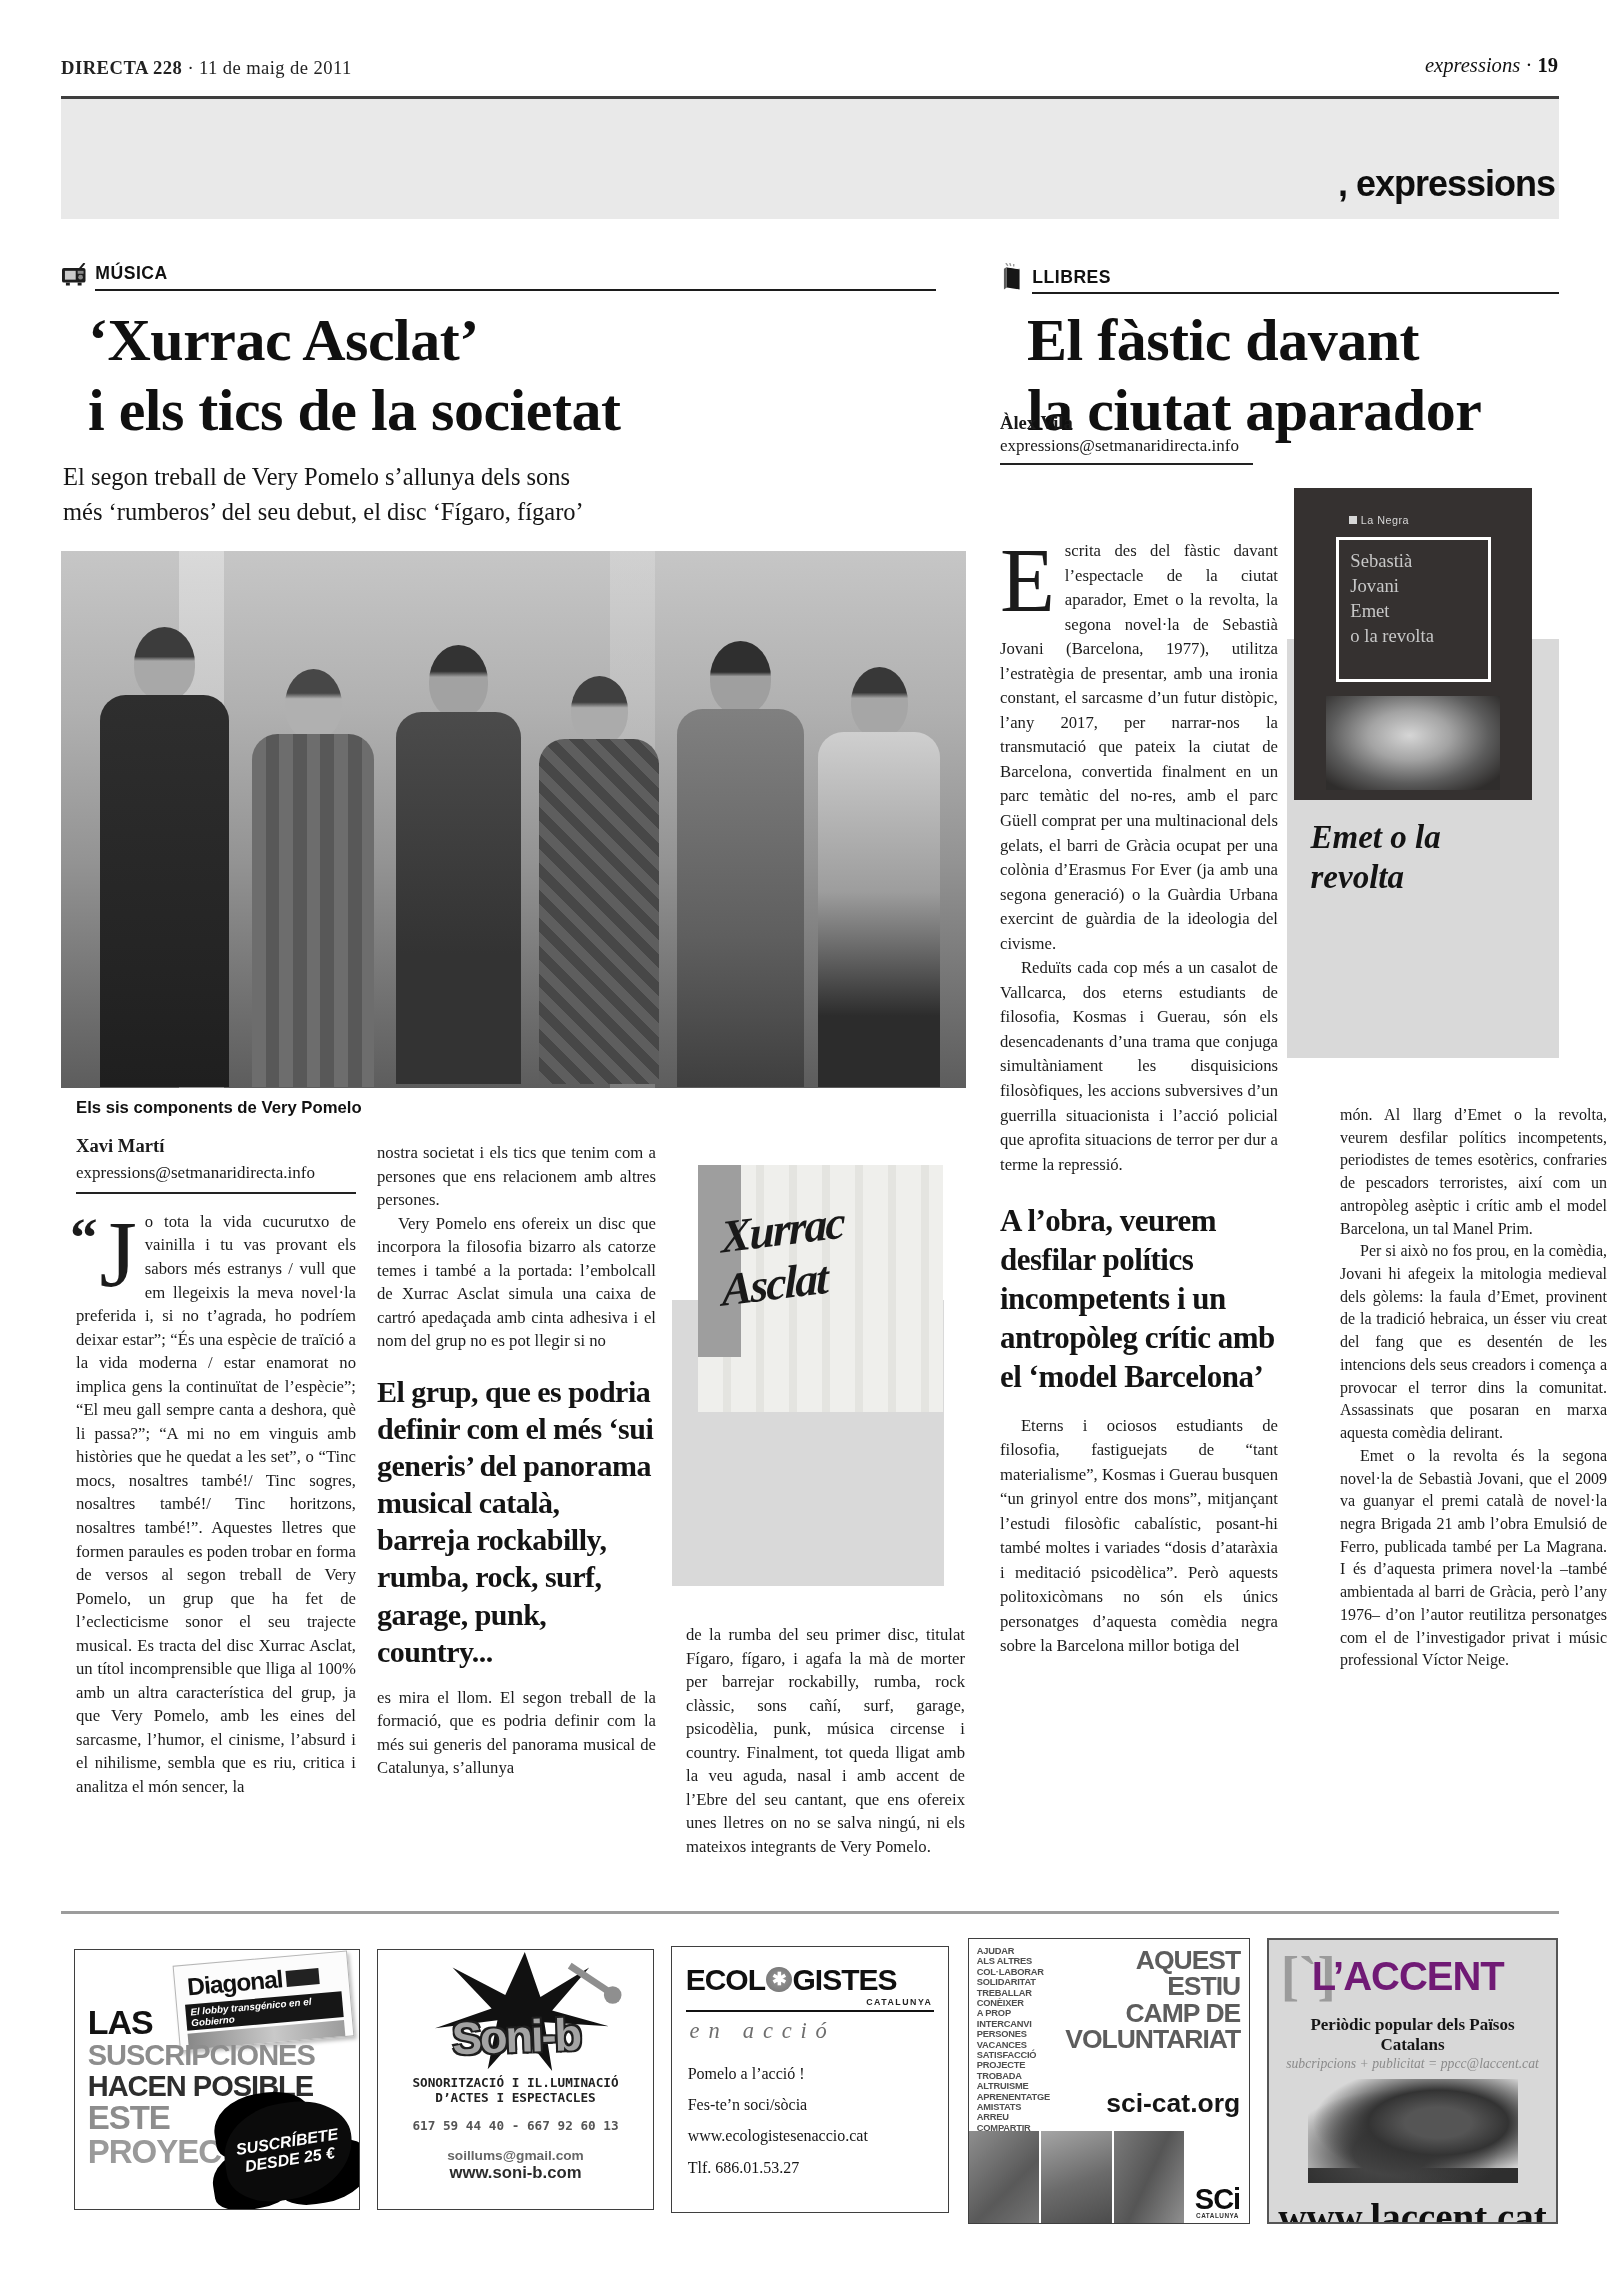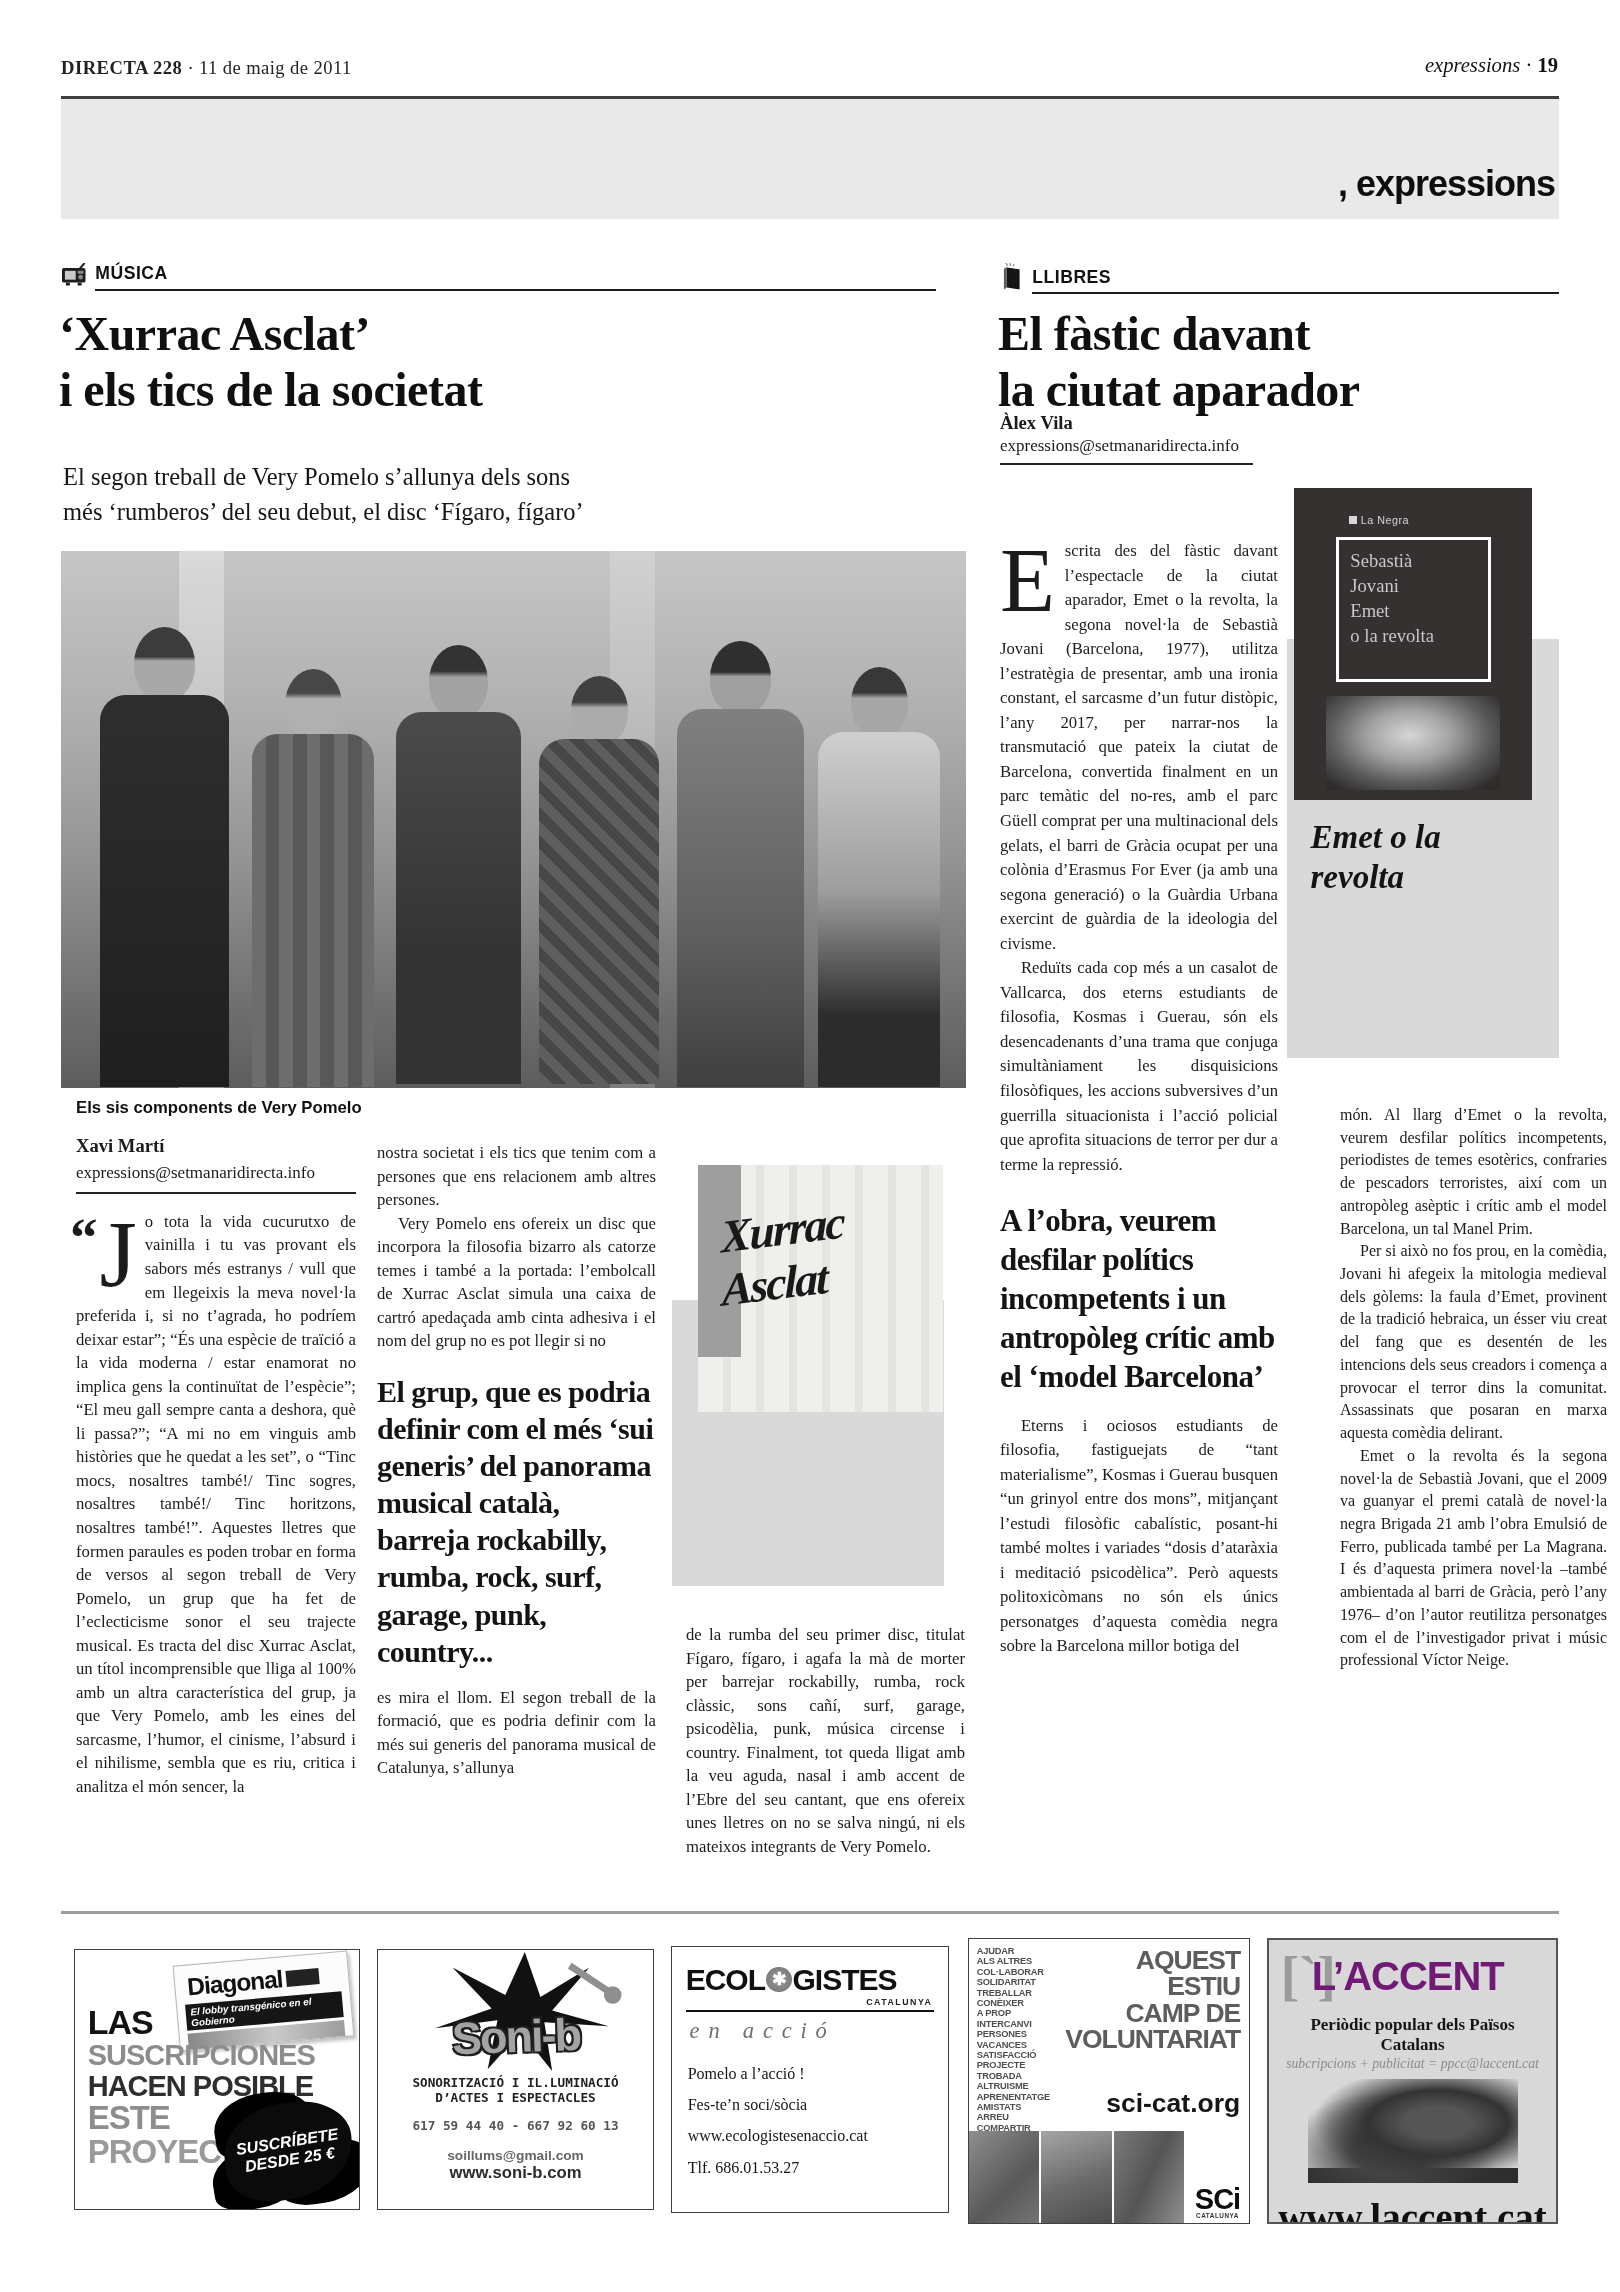--- a/index.html
+++ b/index.html
@@ -22,21 +22,21 @@
   
   .section{position:absolute;display:flex;align-items:flex-end;gap:8.8px;}
   .sec-icon{flex:0 0 auto;}
   .sec-line{flex:1;border-bottom:2px solid #1c1c1c;padding-bottom:4.9px;}
   .sec-label{font-family:"Liberation Sans",sans-serif;font-weight:bold;font-size:17.6px;
              letter-spacing:0.5px;color:#111;}
   .section.music{left:61px;top:263px;width:875px;}
   .section.books{left:1000px;top:263px;width:559px;}
 
   
-  .headline{position:absolute;font-weight:bold;font-size:48px;line-height:1.16;letter-spacing:-0.5px;color:#101010;}
+  .headline{position:absolute;font-weight:bold;font-size:60px;line-height:1.16;letter-spacing:-0.5px;color:#101010;margin-left:29px;}
   .headline.music{left:59px;top:306px;}
   .headline.books{left:998px;top:306px;}
   .standfirst{position:absolute;left:63px;top:459px;font-size:24.5px;line-height:1.44;color:#161616;}
 
   
   .photo{position:absolute;left:61px;top:551px;width:905px;height:537px;overflow:hidden;
          background:linear-gradient(180deg,#c6c6c6,#b0b0b0 30%,#939393 58%,#6f6f6f 85%,#5d5d5d);}
   .photo .streak{position:absolute;top:0;bottom:0;width:45px;background:linear-gradient(180deg,#e2e2e2,#a9a9a9);opacity:.7;}
   .member{position:absolute;}
   .head{margin:0 auto;border-radius:50% 50% 46% 46%;}

